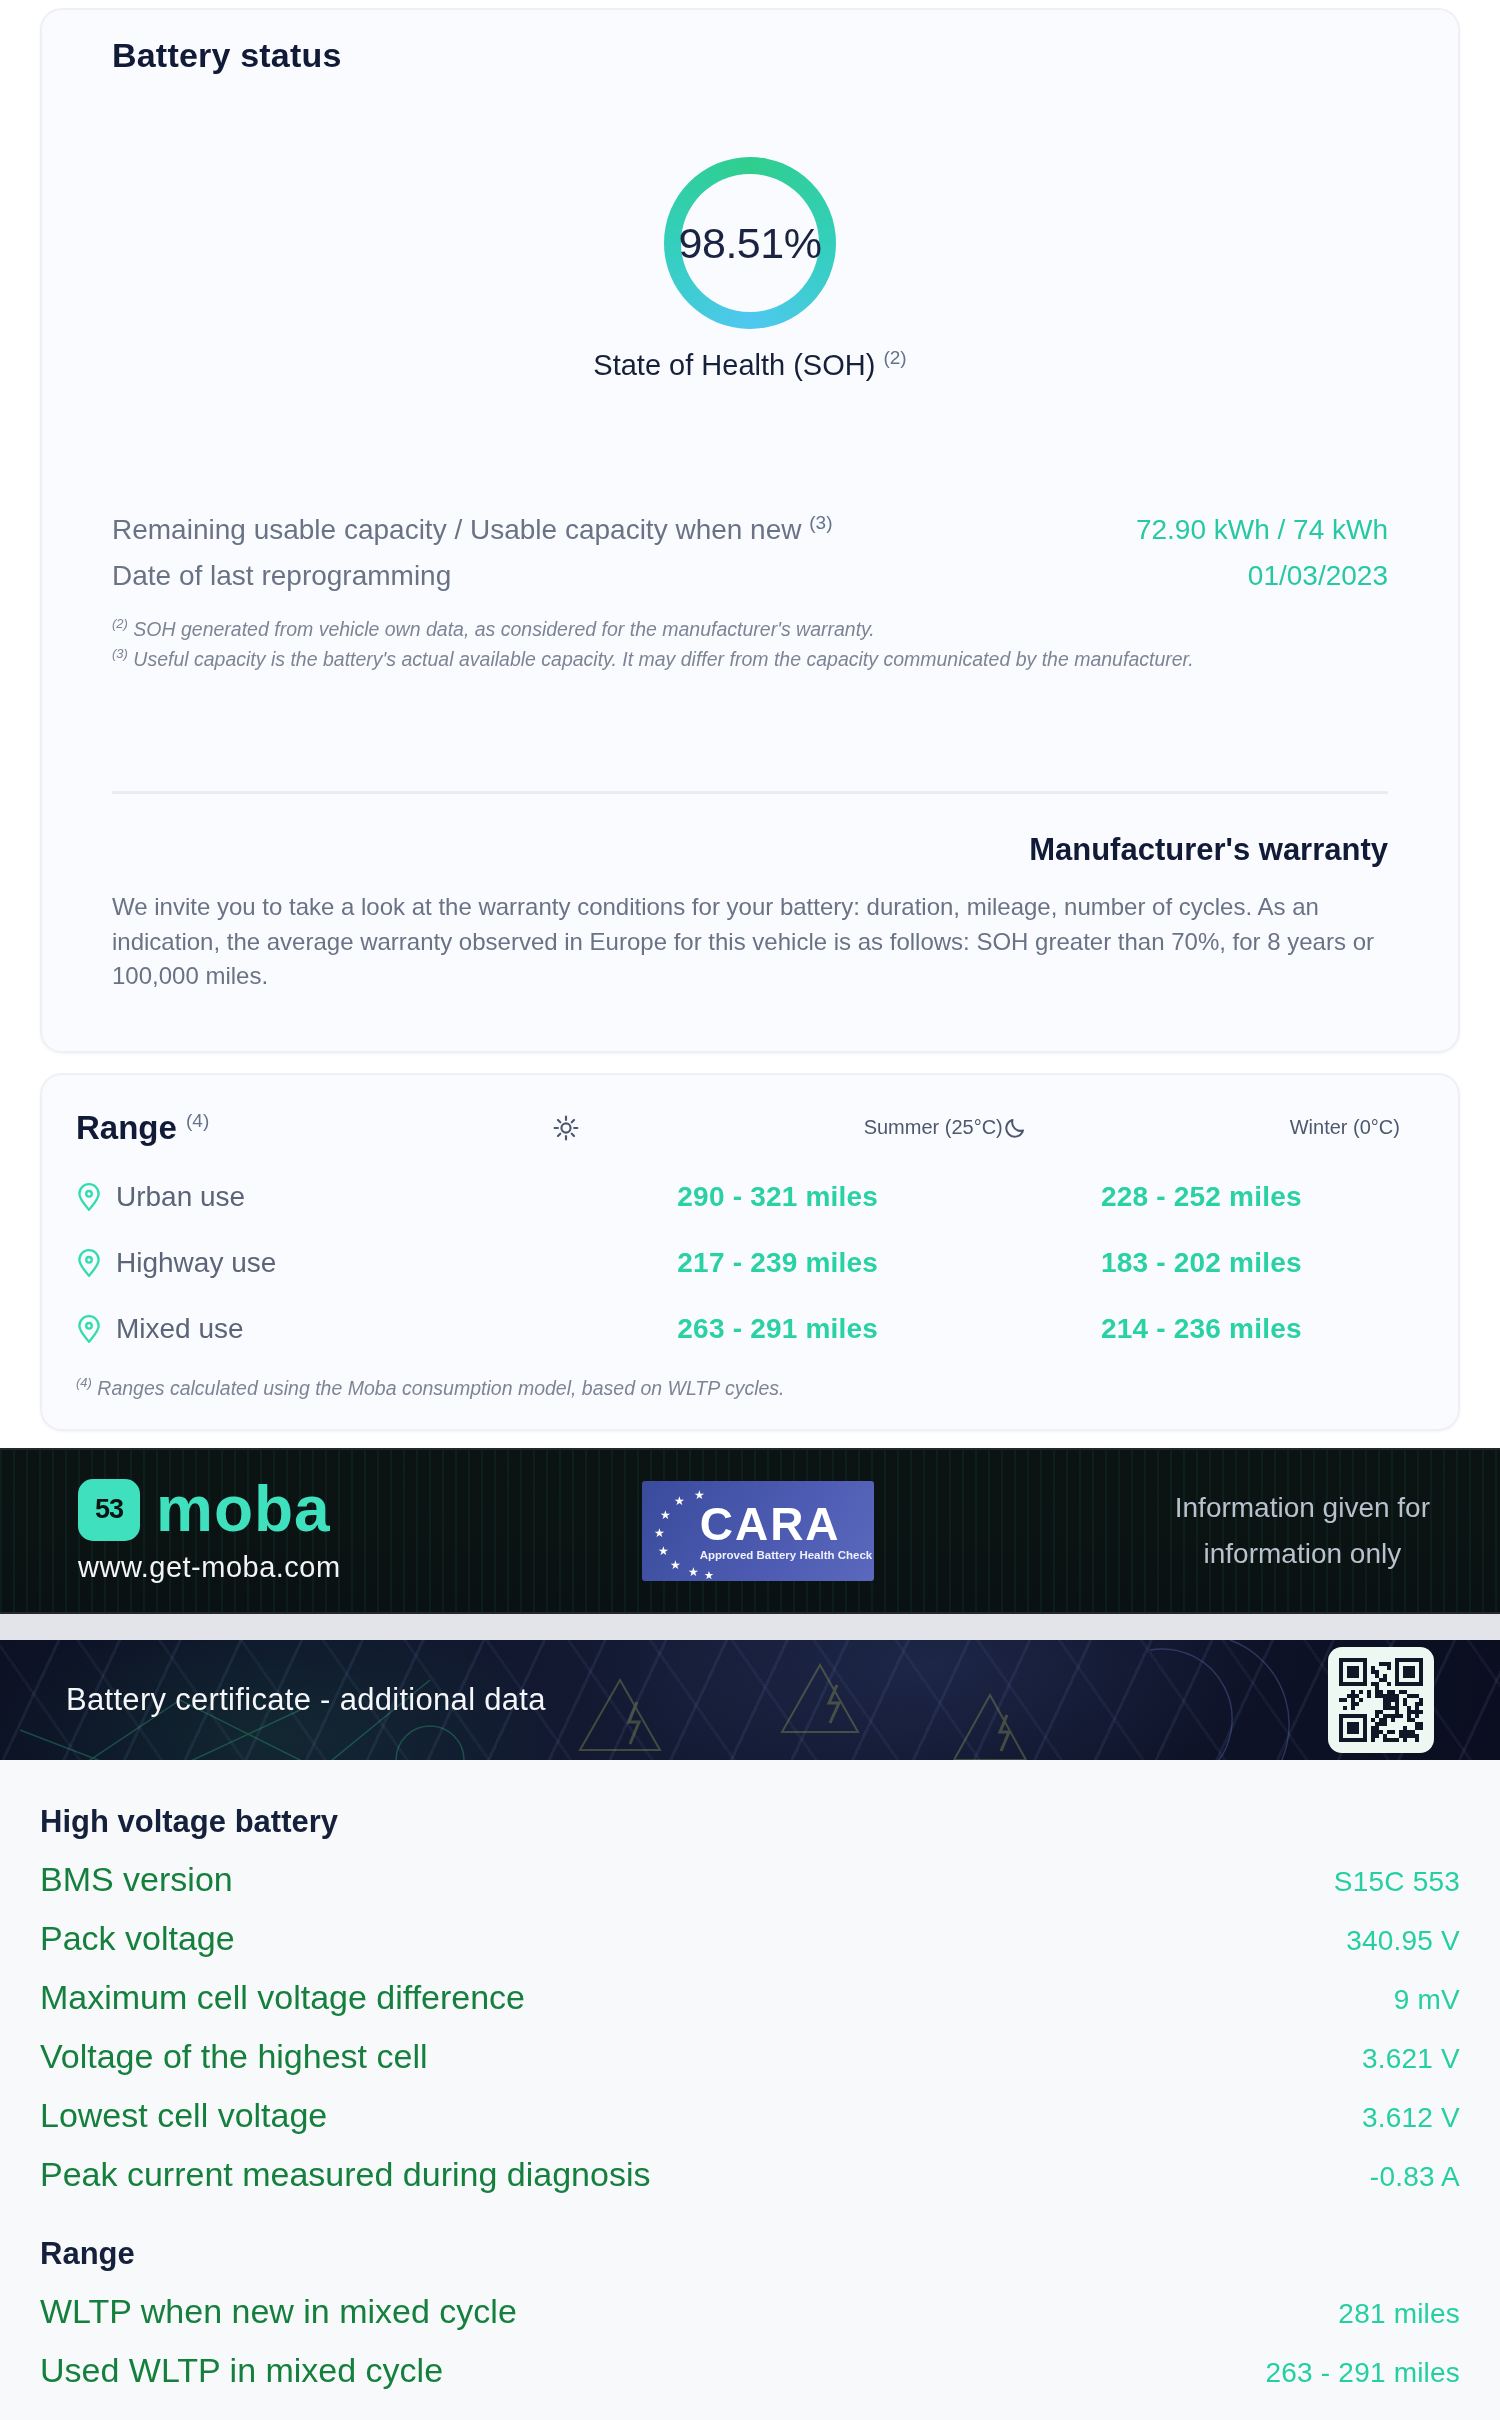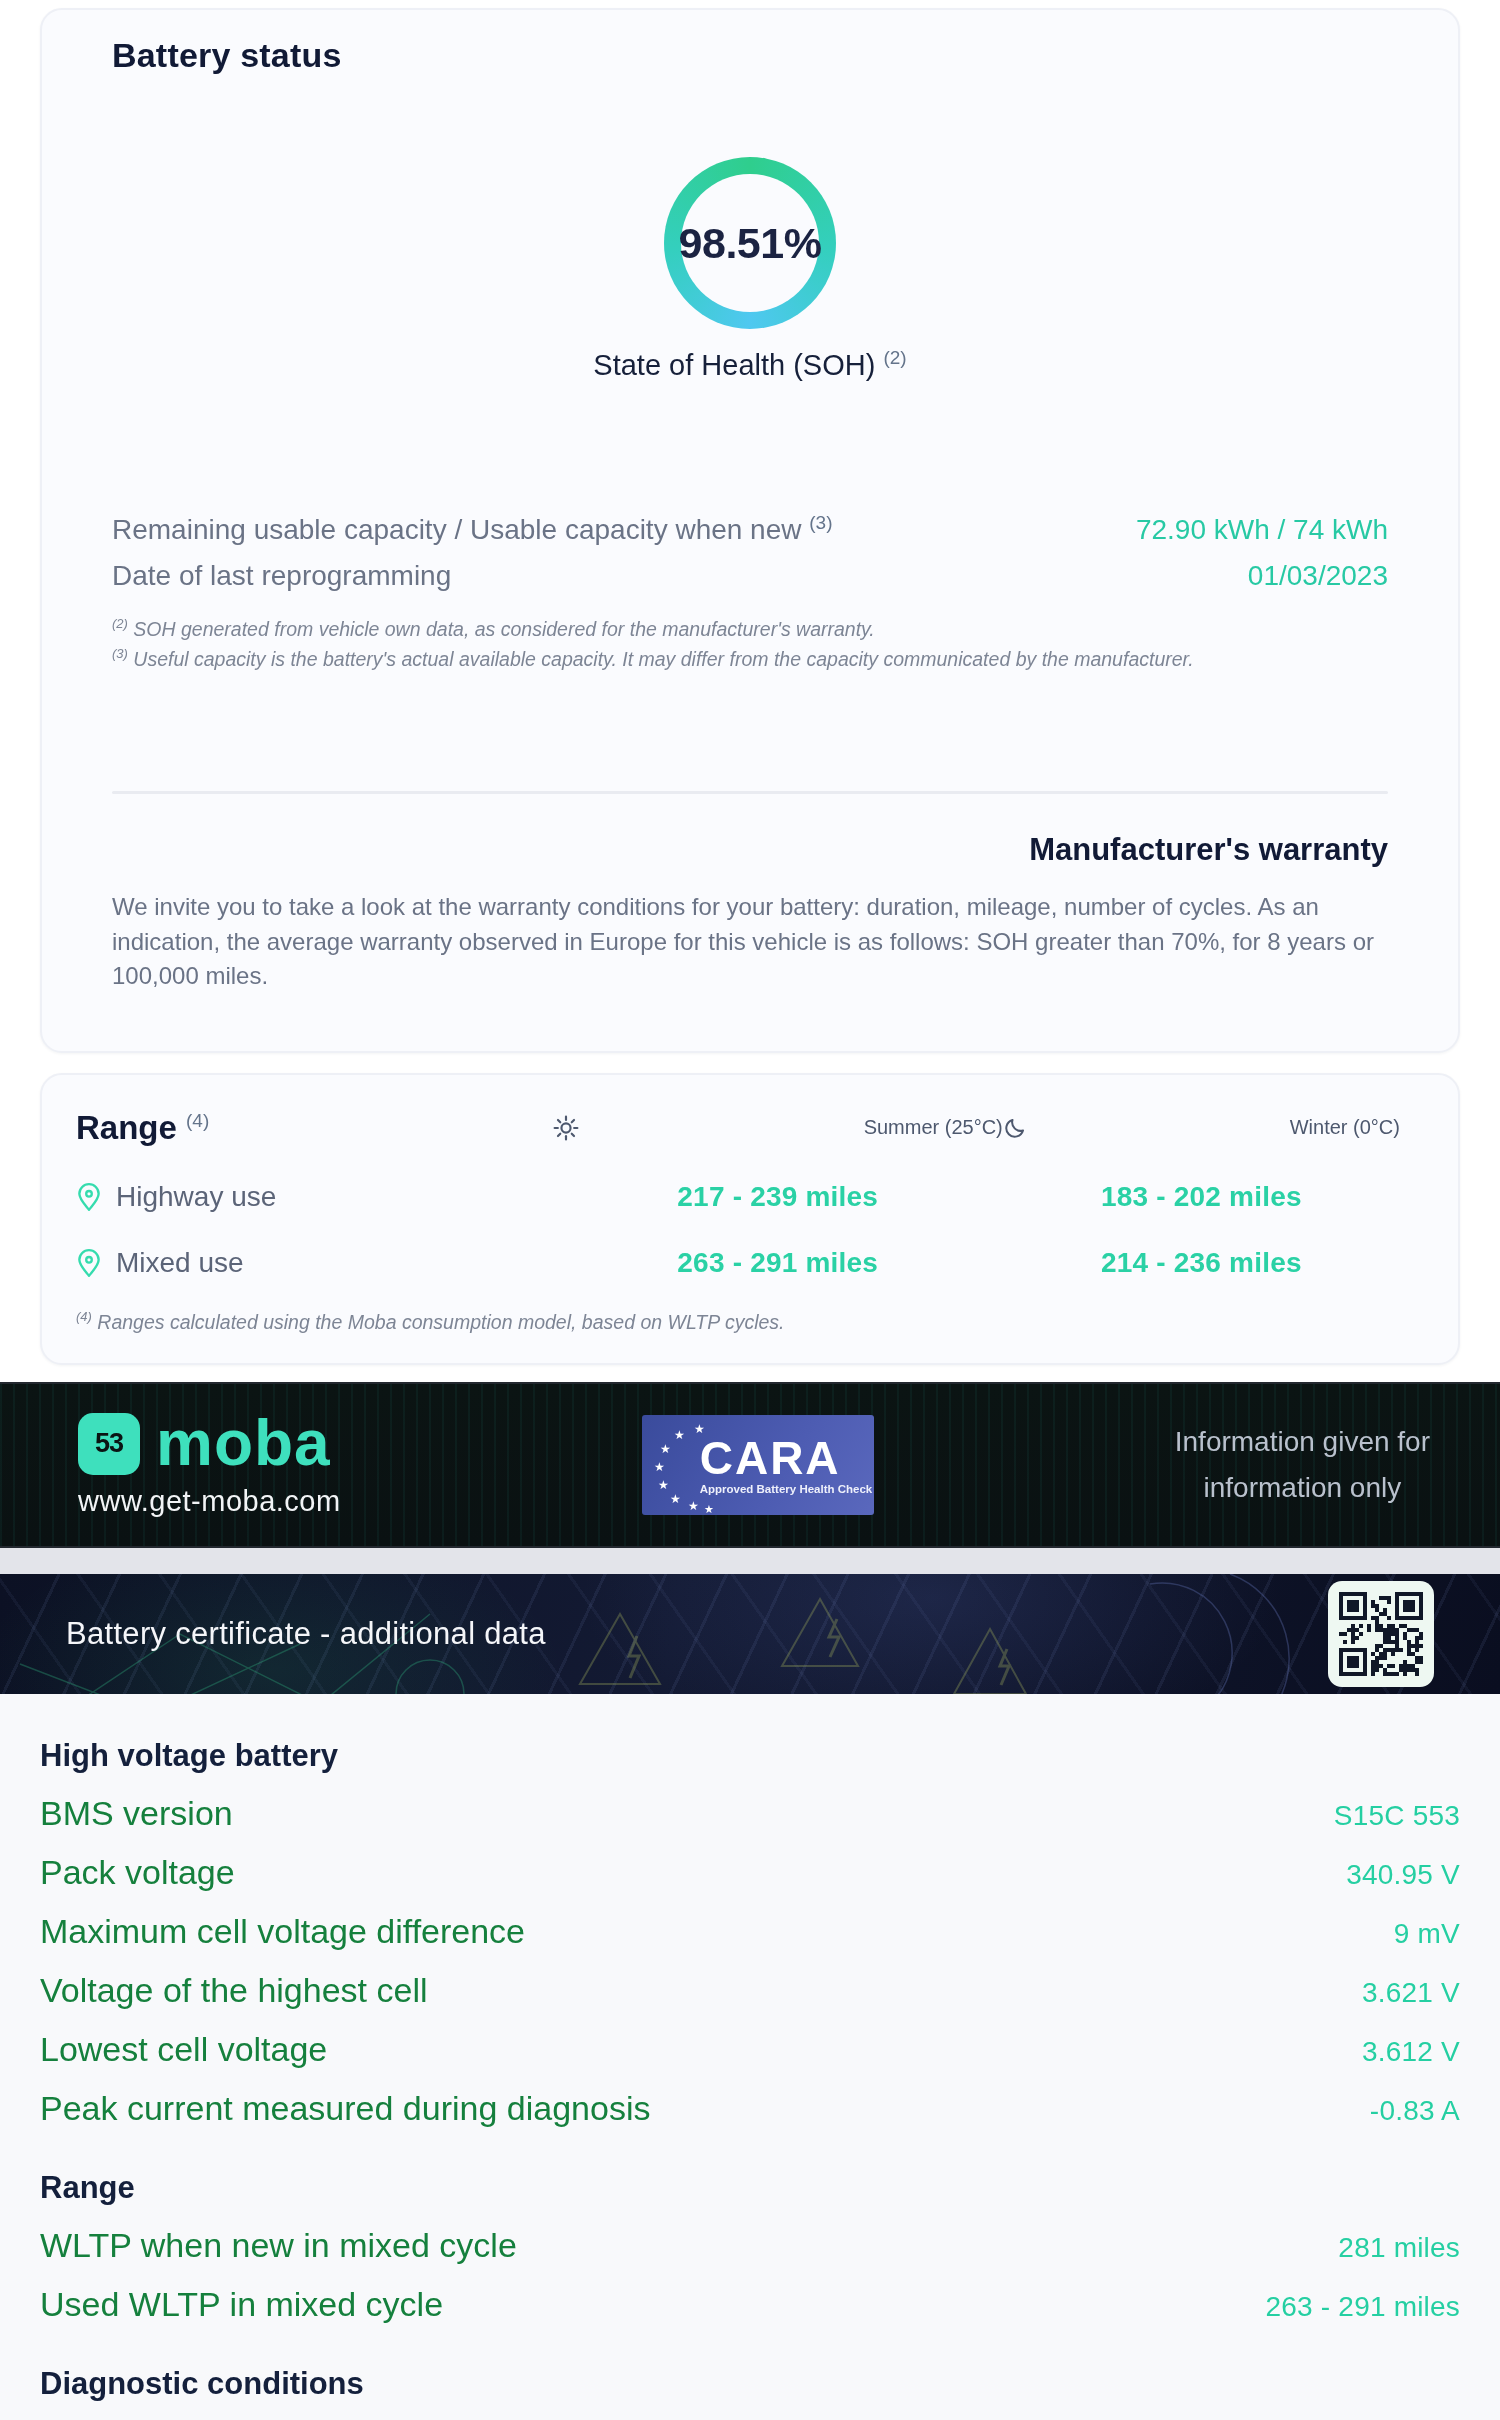--- a/index.html
+++ b/index.html
@@ -25,21 +25,21 @@
   
   .soh-wrap { display:flex; flex-direction:column; align-items:center; margin-top:82px; }
   .ring {
     position:relative; width:172px; height:172px; border-radius:50%;
     background:conic-gradient(from 0deg,#2fce8d 0deg,#34cfbe 95deg,#4fc8f0 180deg,#34cfbe 265deg,#2fce8d 360deg);
   }
   .ring-inner {
     position:absolute; inset:17px; border-radius:50%; background:#fafbfe;
     display:flex; align-items:center; justify-content:center;
   }
-  .soh-value { font-size:43px; font-weight:700; color:#1b2342; letter-spacing:-.5px; }
+  .soh-value { font-size:43px; font-weight:400; color:#1b2342; letter-spacing:-.5px; }
   .soh-label { margin-top:18px; font-size:29px; font-weight:500; color:#16203a; }
   .soh-label sup, .row-label sup, .rc-sup { color:#64748b; font-size:19px; font-weight:400; }
 
   
   .kv-block { margin-top:130px; }
   .kv-row { display:flex; justify-content:space-between; align-items:baseline; margin-top:14px; }
   .kv-row:first-child { margin-top:0; }
   .row-label { font-size:28px; color:#6a7386; }
   .row-value { font-size:28px; font-weight:500; color:#27c9a4; }
 
@@ -202,20 +202,33 @@
       <div class="rc-col-head">
         <span class="icon">
           <svg width="24" height="24" viewBox="0 0 24 24" fill="none" stroke="#4d586e" stroke-width="2" stroke-linecap="round" stroke-linejoin="round">
             <path d="M20 14.5A8.5 8.5 0 0 1 9.5 4 8.5 8.5 0 1 0 20 14.5Z"></path>
           </svg>
         </span>
         <span>Winter (0°C)</span>
       </div>
     </div>
 
+    <div class="rc-grid rc-row">
+      <div class="rc-label">
+        <span class="pin-icon">
+          <svg width="26" height="30" viewBox="0 0 24 28" fill="none" stroke="#35dcae" stroke-width="2.2" stroke-linecap="round" stroke-linejoin="round">
+            <path d="M12 26c5-6.2 9-10.2 9-15A9 9 0 1 0 3 11c0 4.8 4 8.8 9 15Z"></path>
+            <circle cx="12" cy="11" r="2.6"></circle>
+          </svg>
+        </span>
+        <span>Urban use</span>
+      </div>
+      <div class="rc-val">290 - 321 miles</div>
+      <div class="rc-val">228 - 252 miles</div>
+    </div>
 
     <div class="rc-grid rc-row">
       <div class="rc-label">
         <span class="pin-icon">
           <svg width="26" height="30" viewBox="0 0 24 28" fill="none" stroke="#35dcae" stroke-width="2.2" stroke-linecap="round" stroke-linejoin="round">
             <path d="M12 26c5-6.2 9-10.2 9-15A9 9 0 1 0 3 11c0 4.8 4 8.8 9 15Z"></path>
             <circle cx="12" cy="11" r="2.6"></circle>
           </svg>
         </span>
         <span>Highway use</span>

